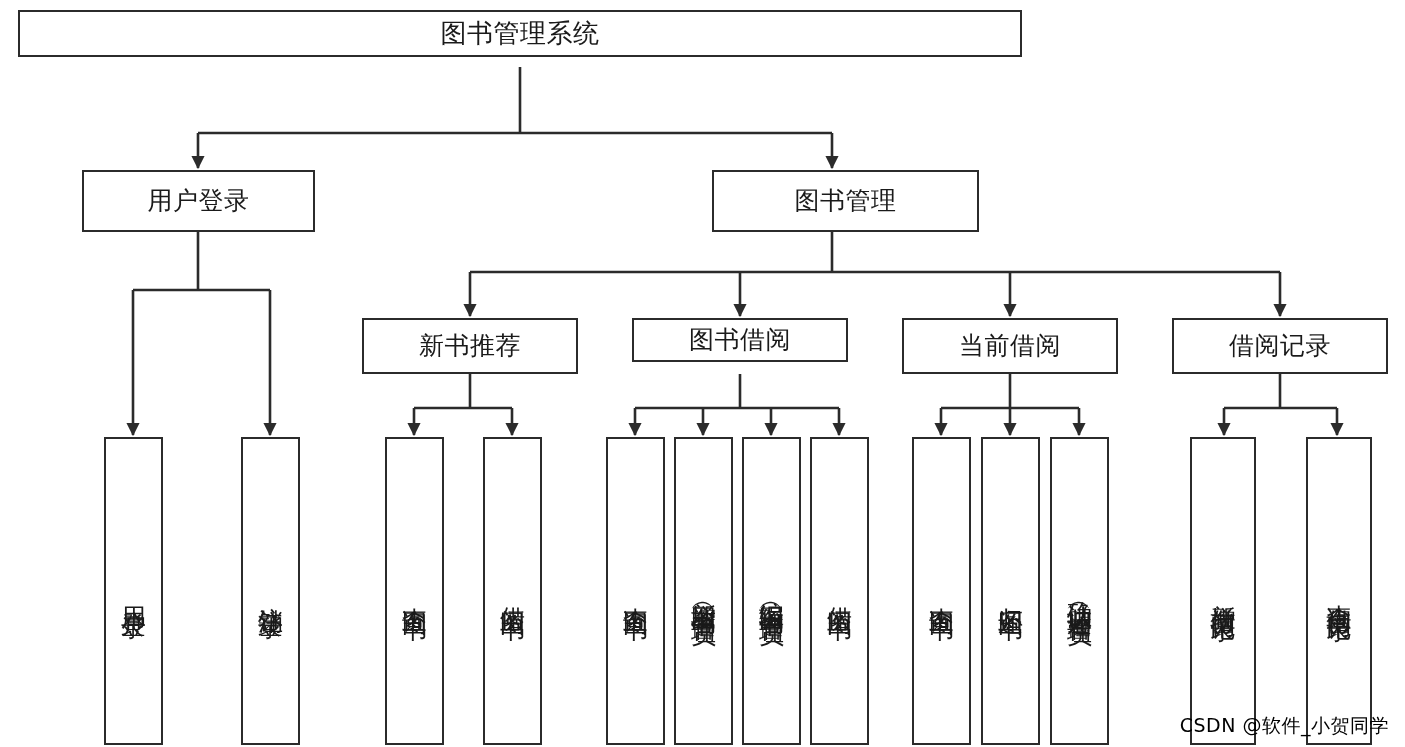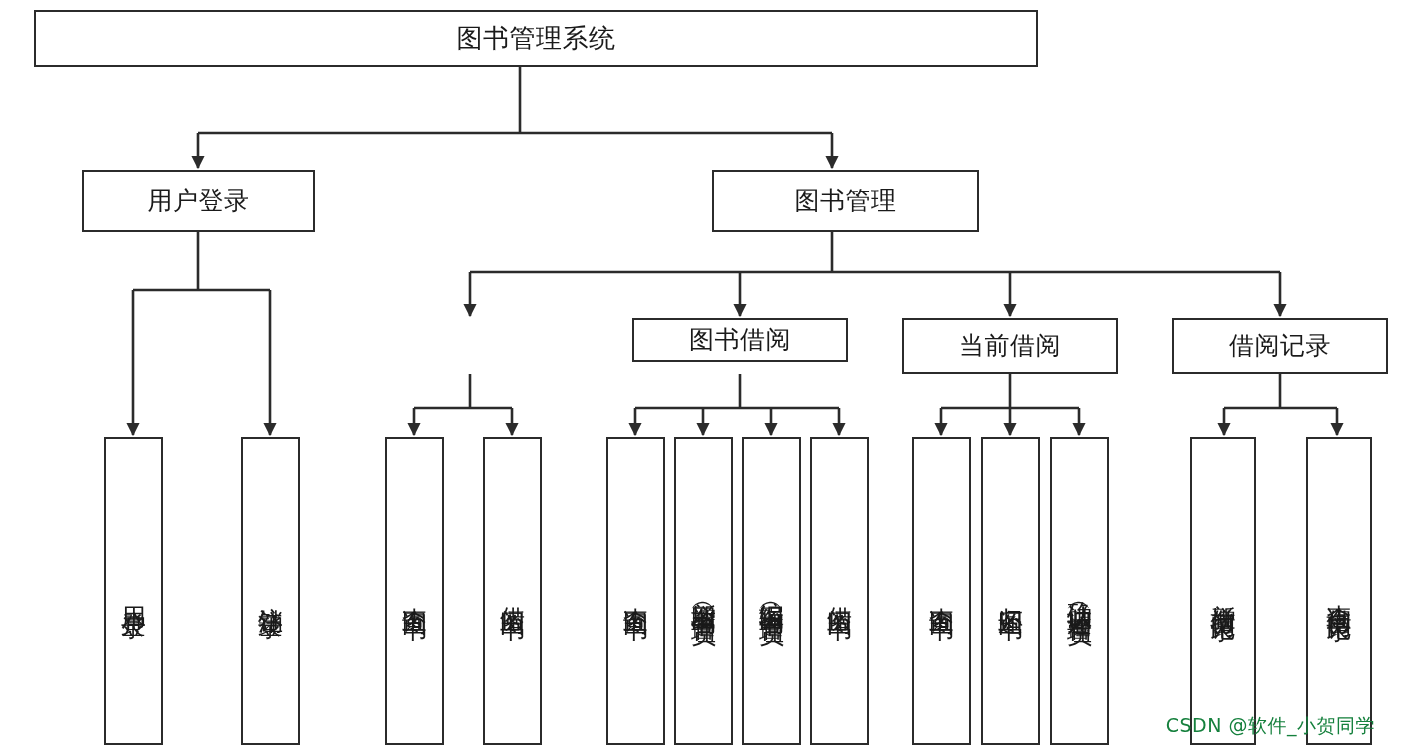--- a/index.html
+++ b/index.html
@@ -69,24 +69,24 @@
     align-items: center;
     justify-content: center;
   }
   
   .node.vert.long .node-label {
     align-items: flex-start;
     padding-top: 2px;
   }
   #watermark {
     position: absolute;
-    right: 30px;
+    right: 16px;
     bottom: 8px;
     font-size: 19px;
-    color: #15803d;
+    color: #000000;
     letter-spacing: 0.5px;
     white-space: nowrap;
     user-select: none;
   }
 </style>
 </head>
 <body>
 
 <div id="diagram-root">
 
@@ -134,31 +134,34 @@
       <path d="M 1010 408 L 1010 435" marker-end="url(#arrow)"></path>
       <path d="M 1079 408 L 1079 435" marker-end="url(#arrow)"></path>
 
       <path d="M 1280 374 L 1280 408"></path>
       <path d="M 1224 408 L 1337 408"></path>
       <path d="M 1224 408 L 1224 435" marker-end="url(#arrow)"></path>
       <path d="M 1337 408 L 1337 435" marker-end="url(#arrow)"></path>
     </g>
   </svg>
 
-  <div class="node horiz root" style="left:18px; top:10px; width:1004px; height:57px;margin-left:16px;">
+  <div class="node horiz root" style="left:18px; top:10px; width:1004px; height:47px;">
     <span class="node-label">图书管理系统</span>
   </div>
 
   <div class="node horiz" style="left:82px; top:170px; width:233px; height:62px;">
     <span class="node-label">用户登录</span>
   </div>
   <div class="node horiz" style="left:712px; top:170px; width:267px; height:62px;">
     <span class="node-label">图书管理</span>
   </div>
 
+  <div class="node horiz" style="left:362px; top:318px; width:216px; height:56px;">
+    <span class="node-label">新书推荐</span>
+  </div>
   <div class="node horiz" style="left:632px; top:318px; width:216px; height:44px;">
     <span class="node-label">图书借阅</span>
   </div>
   <div class="node horiz" style="left:902px; top:318px; width:216px; height:56px;">
     <span class="node-label">当前借阅</span>
   </div>
   <div class="node horiz" style="left:1172px; top:318px; width:216px; height:56px;">
     <span class="node-label">借阅记录</span>
   </div>
 

